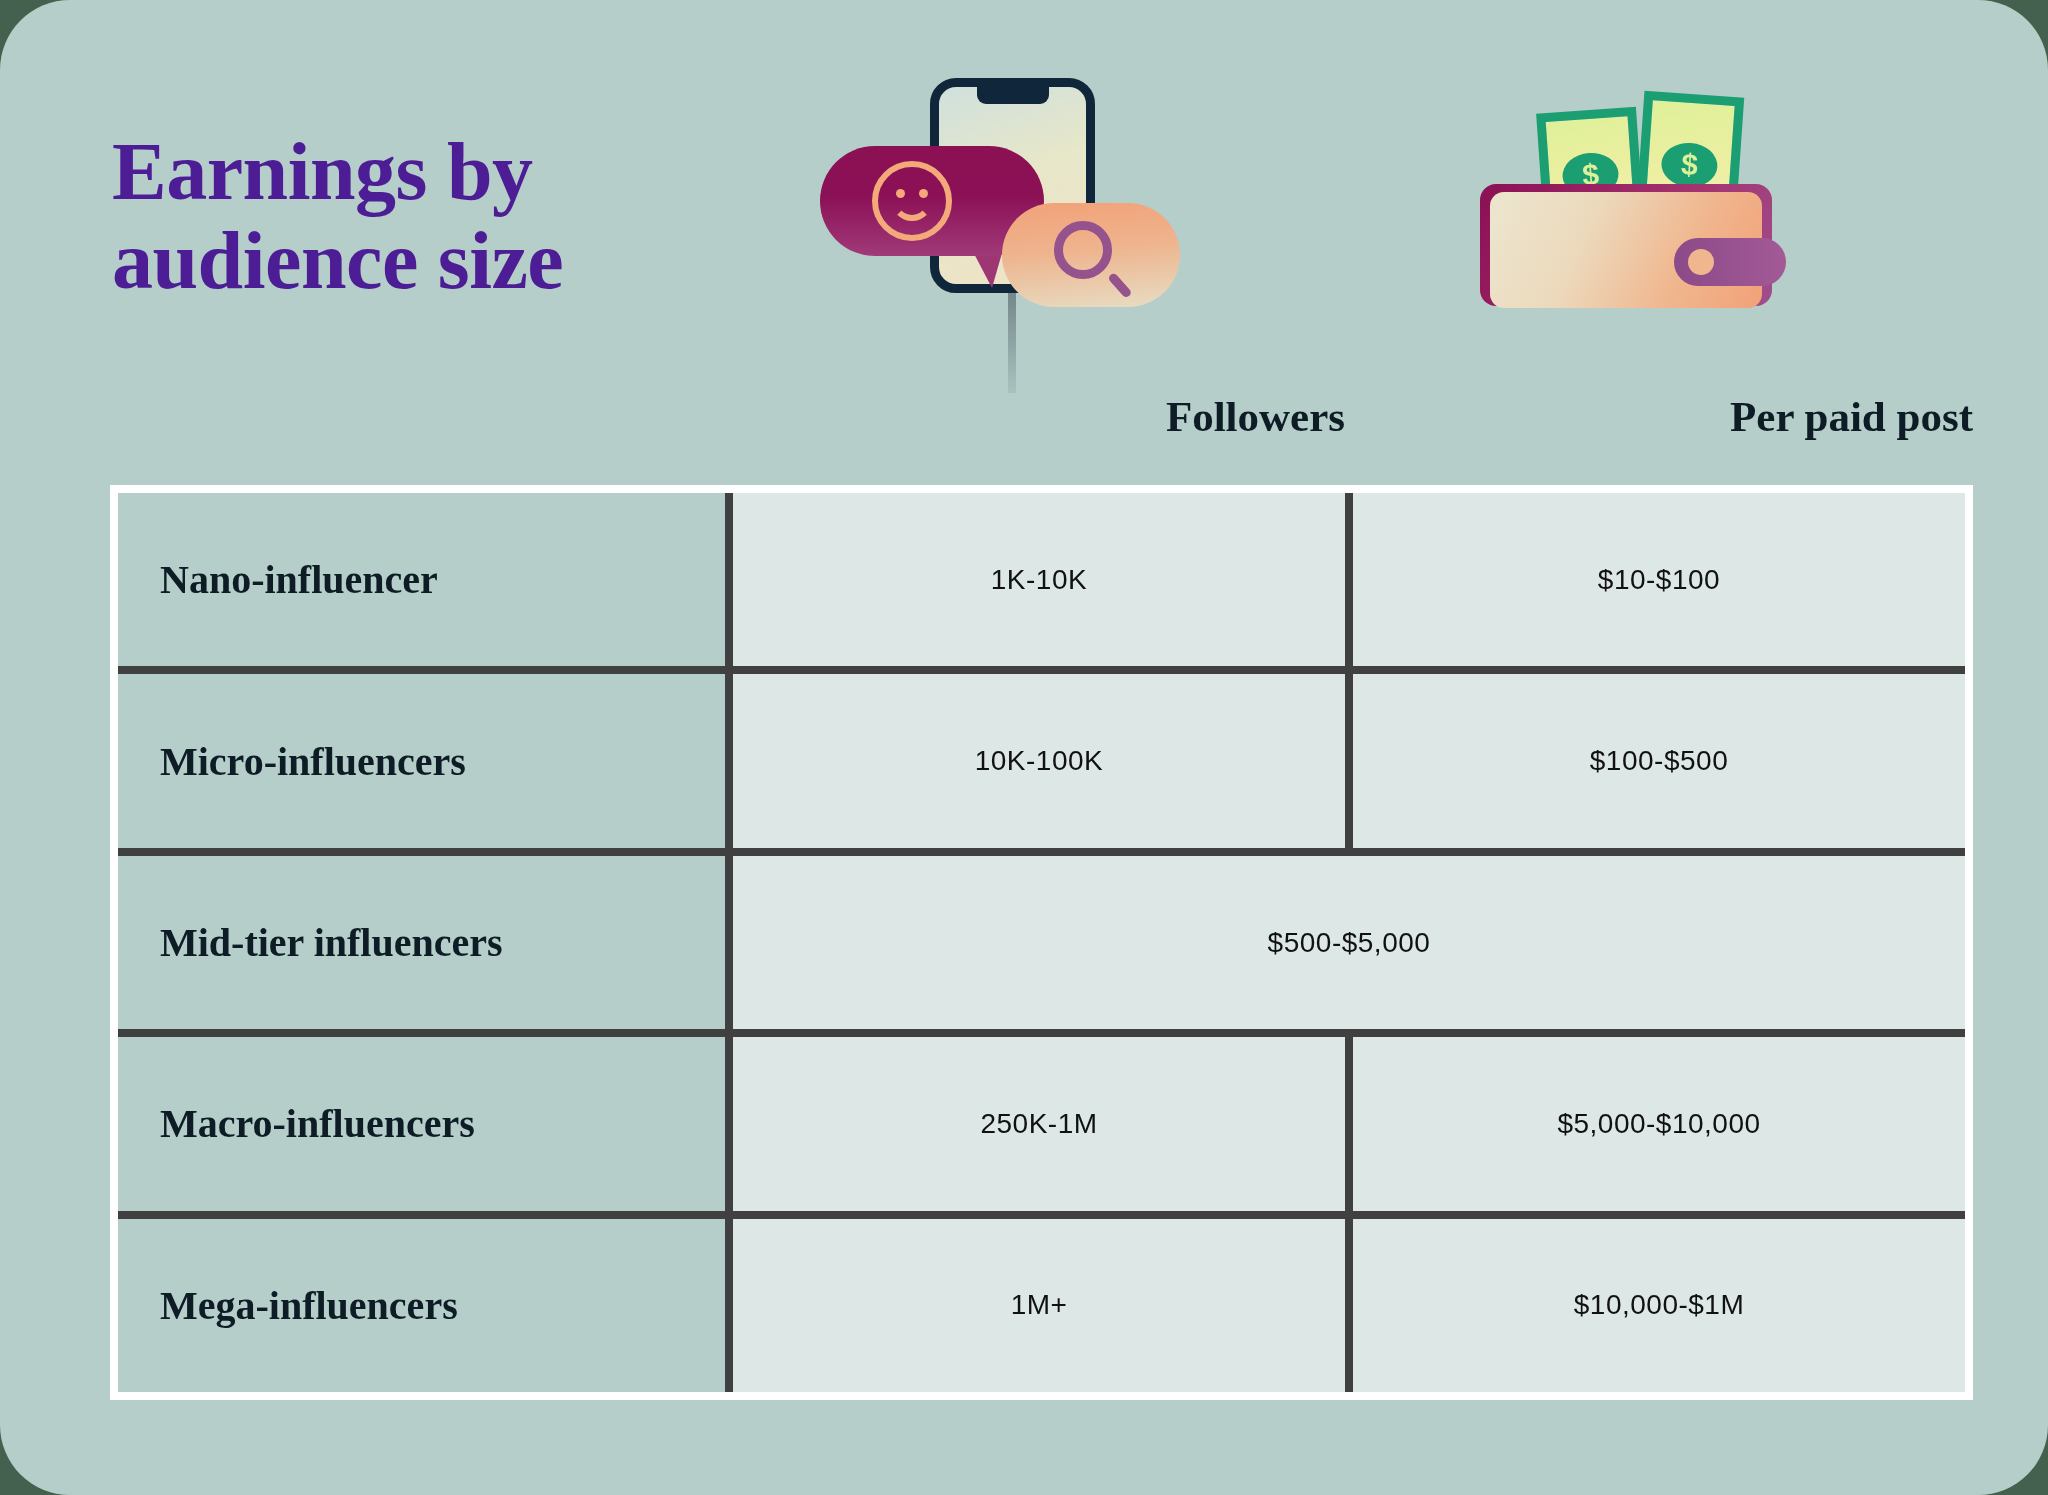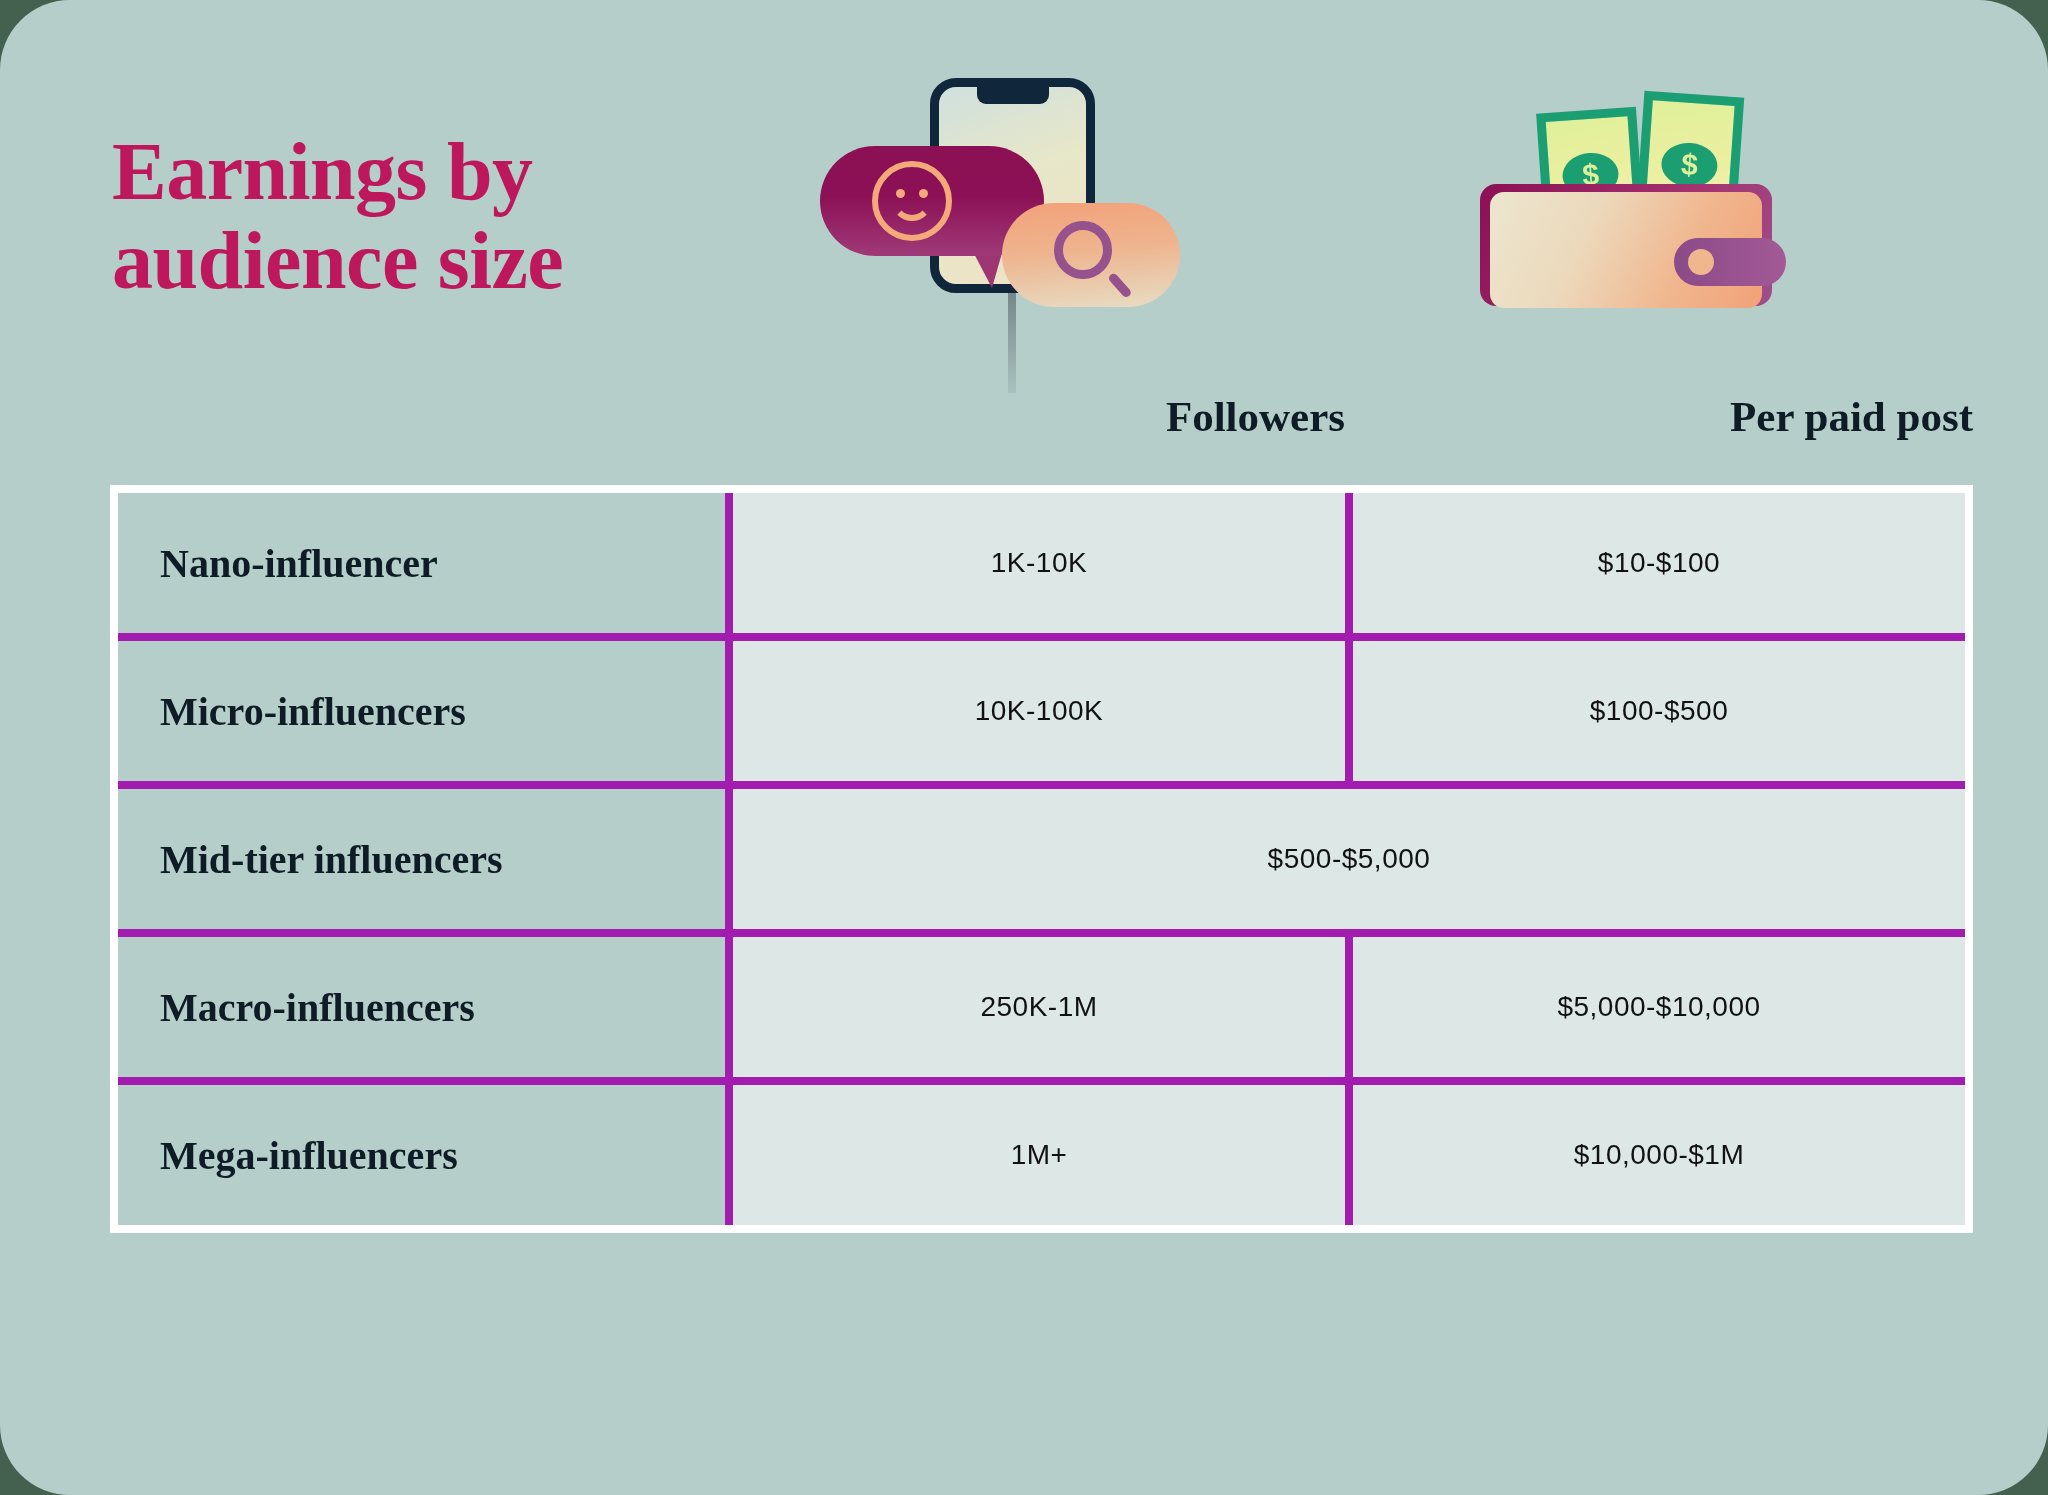--- a/index.html
+++ b/index.html
@@ -23,21 +23,21 @@
     border-radius: 70px;
     overflow: hidden;
   }
 
   
   #title {
     position: absolute;
     left: 112px;
     top: 128px;
     width: 660px;
-    color: #be185d;
+    color: #4c1d95;
     font-family: "Liberation Serif", "DejaVu Serif", serif;
     font-weight: 700;
     font-size: 82px;
     line-height: 1.08;
     letter-spacing: -0.5px;
     white-space: pre-line;
   }
 
   
   #followers-icon {
@@ -237,27 +237,27 @@
   }
   #header-followers { left: 725px; top: 392px; width: 620px; }
   #header-perpaid   { left: 1345px; top: 392px; width: 628px; }
 
   
   #table {
     position: absolute;
     left: 110px;
     top: 485px;
     width: 1863px;
-    height: 748px;
+    height: 915px;
     display: flex;
     flex-direction: column;
     gap: 8px;
     border: 8px solid #ffffff;
     box-sizing: border-box;
-    background: #a21caf;
+    background: #404040;
   }
   .row {
     flex: 1 1 0;
     display: flex;
     gap: 8px;
     min-height: 0;
   }
   .cell {
     display: flex;
     align-items: center;

